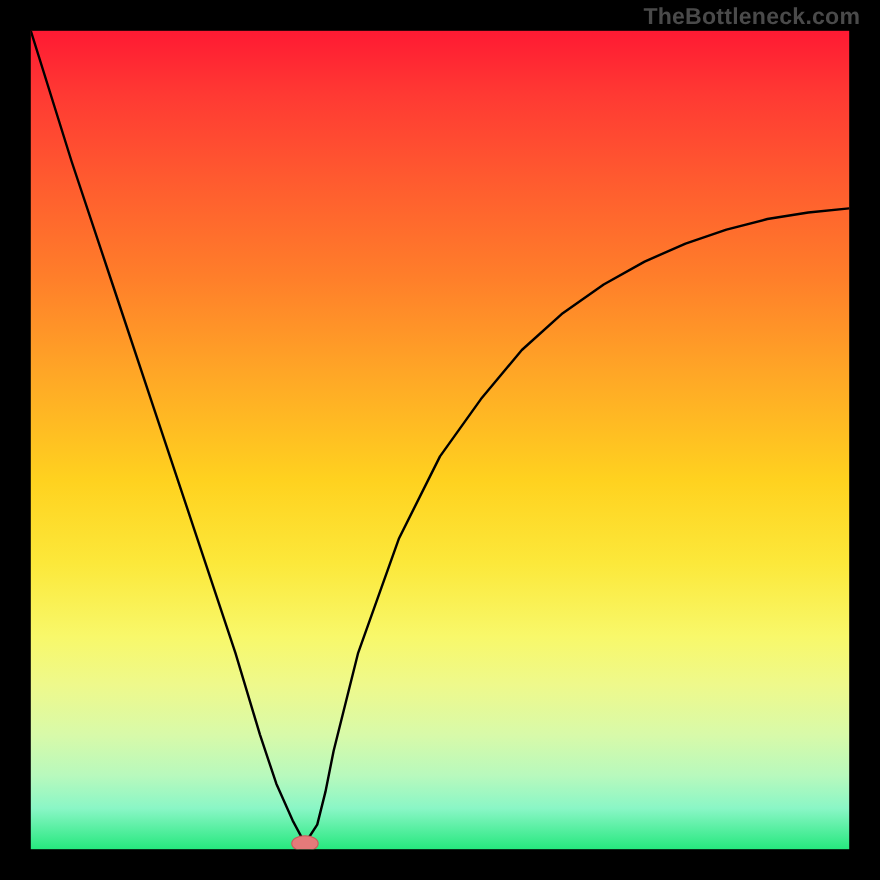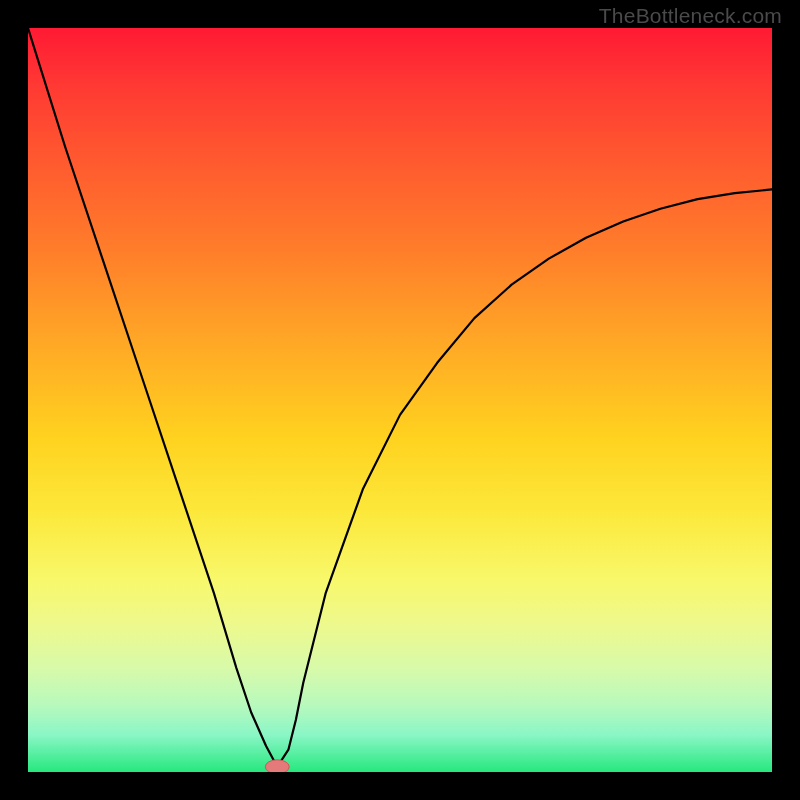--- a/index.html
+++ b/index.html
@@ -16,21 +16,21 @@
     width: 800px;
     height: 800px;
     background: #000;
   }
   .watermark {
     position: absolute;
     top: 4px;
     right: 18px;
     color: #4a4a4a;
     font-size: 21px;
-    font-weight: 400;
+    font-weight: 700;
     letter-spacing: 0.2px;
     user-select: none;
   }
   .plot-area {
     position: absolute;
     left: 28px;
     top: 28px;
     width: 744px;
     height: 744px;
     background: linear-gradient(to bottom,

